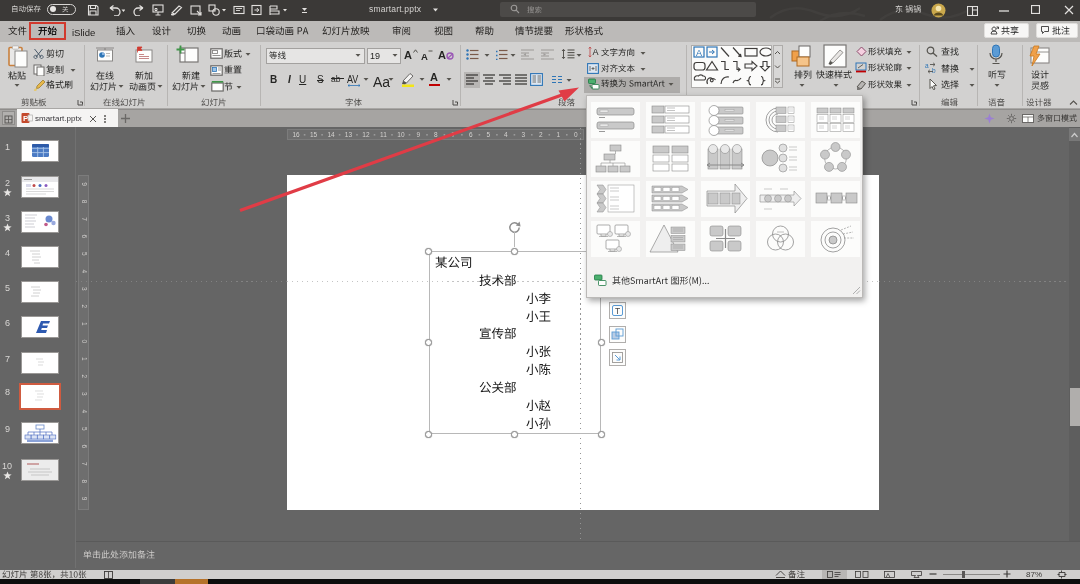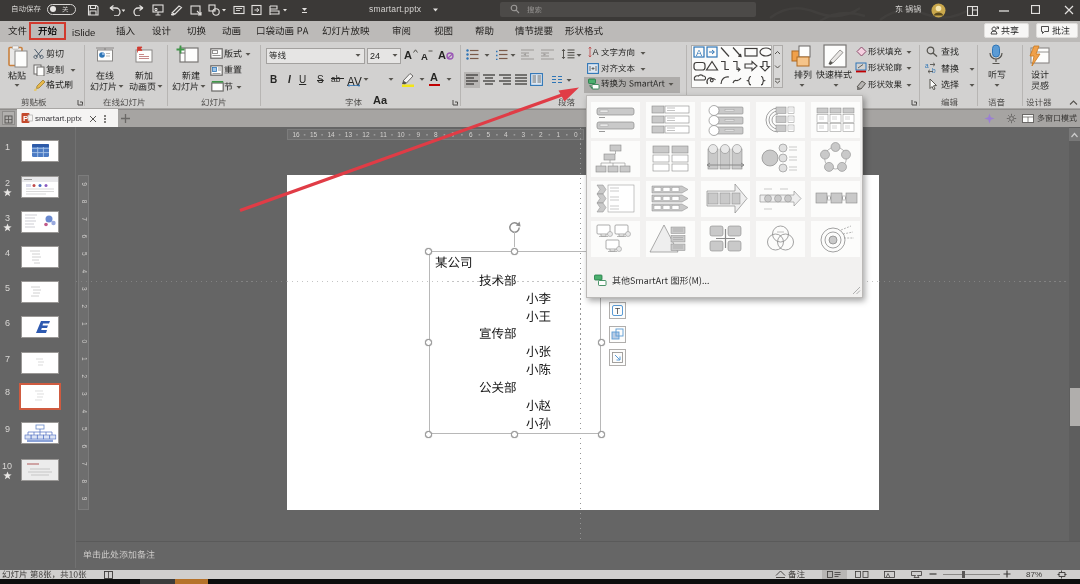--- a/index.html
+++ b/index.html
@@ -277,21 +277,21 @@
       <path d="M4 -6.3V-5.7H7.2C7.1 -2 7 -0.7 6.7 -0.3C6.6 -0.2 6.5 -0.2 6.4 -0.2C6.1 -0.2 5.6 -0.2 5.1 -0.3C5.2 -0.1 5.3 0.2 5.3 0.4C5.8 0.4 6.3 0.4 6.6 0.4C6.9 0.4 7.1 0.3 7.3 0C7.6 -0.4 7.8 -1.8 7.9 -6C7.9 -6.1 7.9 -6.3 7.9 -6.3ZM0.7 0C0.9 -0.1 1.3 -0.2 3.8 -0.6C3.9 -0.3 4 0.1 4.1 0.3L4.7 0.1C4.5 -0.6 4 -1.6 3.6 -2.5L3.1 -2.3C3.3 -1.9 3.4 -1.6 3.6 -1.2L1.6 -0.9C2.5 -2 3.4 -3.3 4.1 -4.7L3.5 -5C3.3 -4.7 3.1 -4.3 3 -4L1.4 -3.9C1.9 -4.7 2.5 -5.8 2.9 -6.9L2.3 -7.1C1.9 -6 1.2 -4.7 1 -4.4C0.8 -4.1 0.6 -3.9 0.4 -3.8C0.5 -3.6 0.6 -3.3 0.7 -3.2C0.8 -3.2 1.1 -3.3 2.6 -3.4C2.1 -2.5 1.5 -1.7 1.3 -1.4C0.9 -1 0.7 -0.7 0.5 -0.6C0.6 -0.4 0.7 -0.1 0.7 0Z M9.3 -5.4C9.3 -4.7 9.2 -3.8 9 -3.3L9.5 -3.1C9.7 -3.7 9.8 -4.6 9.8 -5.3ZM11.7 -5.5C11.6 -5 11.3 -4.2 11.1 -3.8L11.5 -3.6C11.7 -4 12 -4.7 12.3 -5.3ZM10.4 -7.1V-4.4C10.4 -2.8 10.2 -1.1 8.9 0.2C9 0.3 9.2 0.5 9.3 0.7C10.1 -0 10.5 -0.9 10.7 -1.7C11.1 -1.3 11.6 -0.7 11.8 -0.4L12.2 -0.9C12 -1.2 11.2 -2.1 10.8 -2.3C11 -3 11 -3.7 11 -4.4V-7.1ZM12.3 -6.4V-5.8H14.5V-0.3C14.5 -0.1 14.4 -0.1 14.3 -0C14.1 -0 13.5 -0 12.9 -0.1C13 0.1 13.1 0.4 13.1 0.6C13.9 0.6 14.4 0.6 14.8 0.5C15.1 0.4 15.2 0.2 15.2 -0.3V-5.8H16.7V-6.4Z M18.5 -6.9V-4.1C18.5 -2.6 18.4 -1 17.3 0.2C17.5 0.3 17.7 0.5 17.8 0.7C18.6 -0.2 19 -1.2 19.1 -2.3H22.7V0.7H23.4V-2.9H19.2C19.2 -3.3 19.2 -3.7 19.2 -4.1V-4.3H24.7V-4.9H22.3V-7.1H21.6V-4.9H19.2V-6.9Z" fill="#4e4c4a"></path>
     </svg>
     <div style="position:absolute;left:266px;top:47.5px;width:99px;height:16px;background:#e6e5e4;border:1px solid #a3a19f"></div>
     <svg style="position:absolute;left:269px;top:51px;overflow:visible" width="19" height="10" viewBox="0 -7.48 19 10">
       <path d="M4.9 -7.2C4.7 -6.5 4.2 -5.8 3.7 -5.3L3.9 -5.2V-4.6H1.2V-4.1H3.9V-3.3H0.4V-2.7H5.7V-2H0.7V-1.4H5.7V-0.1C5.7 0 5.6 0.1 5.5 0.1C5.3 0.1 4.8 0.1 4.2 0.1C4.3 0.2 4.4 0.5 4.5 0.7C5.2 0.7 5.6 0.7 5.9 0.6C6.2 0.5 6.3 0.3 6.3 -0.1V-1.4H7.9V-2H6.3V-2.7H8.1V-3.3H4.6V-4.1H7.3V-4.6H4.6V-5.2H4.4C4.6 -5.4 4.8 -5.6 5 -5.9H5.5C5.8 -5.6 6 -5.2 6.1 -4.9L6.7 -5.1C6.6 -5.3 6.4 -5.6 6.2 -5.9H8V-6.4H5.3C5.4 -6.6 5.4 -6.8 5.5 -7ZM1.9 -1.1C2.4 -0.7 3.1 -0.2 3.3 0.2L3.8 -0.2C3.5 -0.6 2.9 -1.1 2.4 -1.4ZM1.6 -7.2C1.3 -6.4 0.8 -5.7 0.3 -5.2C0.4 -5.1 0.7 -4.9 0.8 -4.8C1.1 -5.1 1.4 -5.5 1.6 -5.9H2C2.1 -5.6 2.3 -5.2 2.3 -4.9L2.9 -5.1C2.8 -5.3 2.7 -5.6 2.6 -5.9H4.1V-6.4H1.9C2 -6.6 2.1 -6.8 2.2 -7Z M9 -0.5 9.1 0.2C9.9 -0.1 10.9 -0.4 11.9 -0.7L11.8 -1.2C10.7 -0.9 9.7 -0.6 9 -0.5ZM14.5 -6.6C14.9 -6.4 15.4 -6.1 15.7 -5.9L16.1 -6.3C15.8 -6.5 15.3 -6.8 14.9 -7ZM9.1 -3.6C9.2 -3.7 9.4 -3.7 10.5 -3.8C10.1 -3.3 9.8 -2.9 9.6 -2.7C9.3 -2.4 9.1 -2.2 9 -2.1C9 -2 9.1 -1.7 9.2 -1.5C9.3 -1.6 9.6 -1.7 11.8 -2.2C11.7 -2.3 11.7 -2.5 11.8 -2.7L10.1 -2.4C10.7 -3.2 11.4 -4.1 11.9 -5L11.4 -5.4C11.2 -5 11 -4.7 10.8 -4.4L9.8 -4.3C10.3 -5 10.8 -5.9 11.1 -6.8L10.5 -7.1C10.2 -6.1 9.6 -5 9.4 -4.7C9.2 -4.4 9.1 -4.2 8.9 -4.2C9 -4 9.1 -3.7 9.1 -3.6ZM16 -3C15.7 -2.4 15.2 -1.9 14.7 -1.5C14.6 -2 14.4 -2.5 14.3 -3.1L16.5 -3.5L16.4 -4.1L14.3 -3.7C14.2 -4 14.2 -4.4 14.2 -4.8L16.3 -5.1L16.2 -5.7L14.1 -5.4C14.1 -6 14.1 -6.5 14.1 -7.2H13.5C13.5 -6.5 13.5 -5.9 13.5 -5.3L12.2 -5.1L12.3 -4.5L13.6 -4.7C13.6 -4.3 13.6 -3.9 13.7 -3.6L12 -3.3L12.1 -2.7L13.7 -3C13.8 -2.3 14 -1.7 14.2 -1.1C13.4 -0.6 12.6 -0.3 11.7 0C11.9 0.1 12.1 0.4 12.1 0.5C12.9 0.2 13.7 -0.1 14.4 -0.6C14.7 0.2 15.2 0.7 15.8 0.7C16.4 0.7 16.6 0.4 16.7 -0.6C16.5 -0.6 16.3 -0.8 16.2 -0.9C16.2 -0.2 16.1 0 15.9 0C15.5 0 15.2 -0.3 14.9 -0.9C15.6 -1.4 16.1 -2 16.6 -2.7Z" fill="#262624"></path>
     </svg>
     <svg style="position:absolute;left:355px;top:53px;" width="6" height="5" viewBox="0 0 6 5">
       <path d="M0.5 1 h5 l-2.5 2.8z" fill="#56544f"></path>
     </svg>
     <div style="position:absolute;left:367px;top:47.5px;width:34px;height:16px;background:#e6e5e4;border:1px solid #a3a19f"></div>
-    <div style="position:absolute;left:370px;top:51px;font-size:9px;color:#262624;font-weight:400;letter-spacing:0;white-space:nowrap;">24</div>
+    <div style="position:absolute;left:370px;top:51px;font-size:9px;color:#262624;font-weight:400;letter-spacing:0;white-space:nowrap;">19</div>
     <svg style="position:absolute;left:392px;top:53px;" width="6" height="5" viewBox="0 0 6 5">
       <path d="M0.5 1 h5 l-2.5 2.8z" fill="#56544f"></path>
     </svg>
     <div style="position:absolute;left:404px;top:48.5px;font-size:11px;color:#262624;font-weight:600;letter-spacing:0;white-space:nowrap;">A</div>
     <svg style="position:absolute;left:413px;top:49px;" width="5" height="4" viewBox="0 0 5 4">
       <path d="M0.5 3.5 L2.5 0.8 L4.5 3.5" stroke="#56544f" fill="none" stroke-width="1"></path>
     </svg>
     <div style="position:absolute;left:421px;top:50.5px;font-size:9.5px;color:#262624;font-weight:600;letter-spacing:0;white-space:nowrap;">A</div>
     <svg style="position:absolute;left:428px;top:50px;" width="5" height="3" viewBox="0 0 5 3">
       <path d="M0.5 1 h4" stroke="#56544f" stroke-width="1"></path>
@@ -302,28 +302,28 @@
       <path d="M1.5 6.5 L7 1.5" stroke="#9b59b6" stroke-width="1.2"></path>
     </svg>
     <div style="position:absolute;left:270px;top:73.5px;font-size:10px;color:#262624;font-weight:700;letter-spacing:0;white-space:nowrap;">B</div>
     <div style="position:absolute;left:288px;top:73.5px;font-size:10px;color:#262624;font-weight:600;letter-spacing:0;white-space:nowrap;font-style:italic">I</div>
     <div style="position:absolute;left:299px;top:73.5px;font-size:10px;color:#262624;font-weight:400;letter-spacing:0;white-space:nowrap;text-decoration:underline">U</div>
     <div style="position:absolute;left:317px;top:73.5px;font-size:10px;color:#262624;font-weight:400;letter-spacing:0;white-space:nowrap;text-decoration:line-through">S</div>
     <svg style="position:absolute;left:331px;top:73px;" width="14" height="12" viewBox="0 0 14 12">
       <text x="0" y="9" font-size="8.5" fill="#262624" font-family="Liberation Sans">ab</text>
       <path d="M0 5.5 h13" stroke="#262624" stroke-width="1"></path>
     </svg>
-    <div style="position:absolute;left:347px;top:73.5px;font-size:13px;color:#262624;font-weight:400;letter-spacing:0;white-space:nowrap;transform:scale(0.9,1);transform-origin:left top">AV</div>
+    <div style="position:absolute;left:347px;top:73.5px;font-size:10px;color:#262624;font-weight:400;letter-spacing:0;white-space:nowrap;transform:scale(0.9,1);transform-origin:left top">AV</div>
     <svg style="position:absolute;left:347px;top:84px;" width="14" height="3" viewBox="0 0 14 3">
       <path d="M1 1.5h12 m-12 0 l1.5 -1.2 m-1.5 1.2 l1.5 1.2 m9 -2.4 l1.5 1.2 l-1.5 1.2" stroke="#2e75b6" stroke-width="0.8" fill="none"></path>
     </svg>
     <svg style="position:absolute;left:363px;top:77px;" width="6" height="5" viewBox="0 0 6 5">
       <path d="M0.5 1 h5 l-2.5 2.8z" fill="#56544f"></path>
     </svg>
-    <div style="position:absolute;left:373px;top:73.5px;font-size:11px;color:#262624;font-weight:700;letter-spacing:0;white-space:nowrap;margin-top:20px;">Aa</div>
+    <div style="position:absolute;left:373px;top:73.5px;font-size:14px;color:#262624;font-weight:400;letter-spacing:0;white-space:nowrap;">Aa</div>
     <svg style="position:absolute;left:388px;top:77px;" width="6" height="5" viewBox="0 0 6 5">
       <path d="M0.5 1 h5 l-2.5 2.8z" fill="#56544f"></path>
     </svg>
     <svg style="position:absolute;left:400px;top:72px;" width="17" height="15" viewBox="0 0 17 15">
       <path d="M3 9 L10 1.5 L13 4 L6.5 11z" fill="#f5f4f3" stroke="#6a6866" stroke-width="1"></path>
       <path d="M3 9 L6.5 11 L5 12.5 L2 12z" fill="#56544f"></path>
       <rect x="2" y="12.5" width="12" height="2.5" fill="#f3e617"></rect>
     </svg>
     <svg style="position:absolute;left:419px;top:77px;" width="6" height="5" viewBox="0 0 6 5">
       <path d="M0.5 1 h5 l-2.5 2.8z" fill="#56544f"></path>

